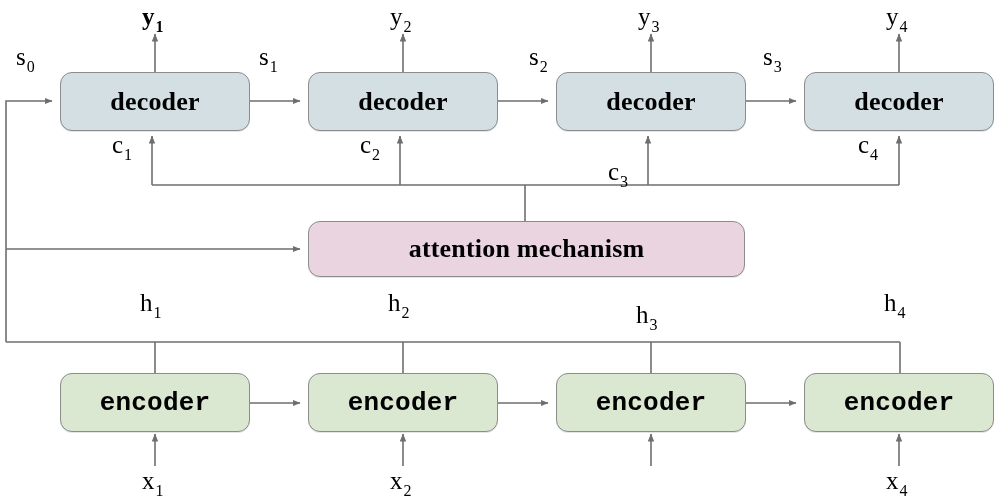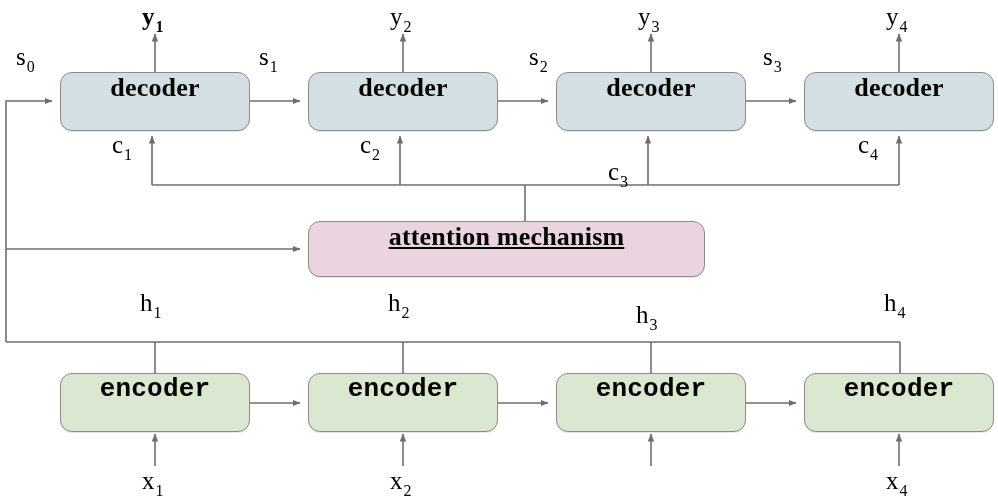--- a/index.html
+++ b/index.html
@@ -24,21 +24,21 @@
     top: 0;
     width: 998px;
     height: 500px;
   }
   .node {
     position: absolute;
     box-sizing: border-box;
     border: 1px solid #8c8c8c;
     border-radius: 12px;
     display: flex;
-    align-items: flex-start;
+    align-items: center;
     justify-content: center;
     font-weight: bold;
     font-size: 26px;
     color: #000000;
     letter-spacing: 0.2px;
     box-shadow: 0 1px 0 rgba(0,0,0,0.10);
   }
   .node.decoder { background: #d3dfe3; }
   .node.encoder { background: #dbe8d1; font-family: Liberation Mono, monospace; }
   .node.attention { background: #e9d4e0; }
@@ -114,21 +114,21 @@
   <div class="node decoder" style="left:308px; top:72px; width:190px; height:59px;">
     <span>decoder</span>
   </div>
   <div class="node decoder" style="left:556px; top:72px; width:190px; height:59px;">
     <span>decoder</span>
   </div>
   <div class="node decoder" style="left:804px; top:72px; width:190px; height:59px;">
     <span>decoder</span>
   </div>
 
-  <div class="node attention" style="left:308px; top:221px; width:397px; height:56px;text-decoration:underline;">
+  <div class="node attention" style="left:308px; top:221px; width:437px; height:56px;">
     <span>attention mechanism</span>
   </div>
 
   <div class="node encoder" style="left:60px;  top:373px; width:190px; height:59px;">
     <span>encoder</span>
   </div>
   <div class="node encoder" style="left:308px; top:373px; width:190px; height:59px;">
     <span>encoder</span>
   </div>
   <div class="node encoder" style="left:556px; top:373px; width:190px; height:59px;">

